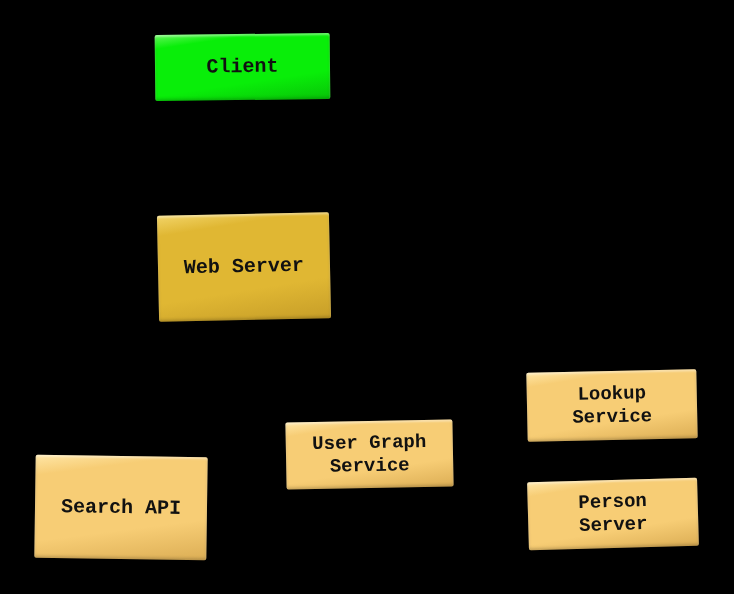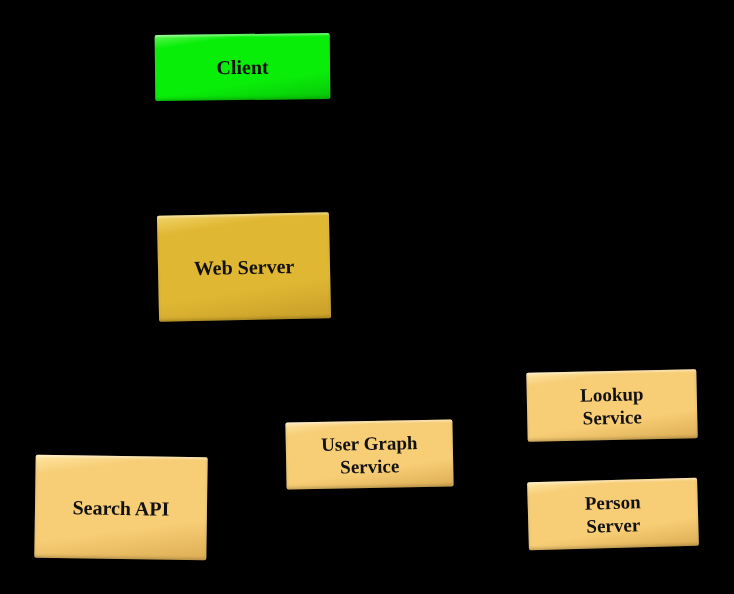--- a/index.html
+++ b/index.html
@@ -6,21 +6,21 @@
     margin: 0;
     padding: 0;
     background: #000000;
   }
   #canvas {
     position: relative;
     width: 711px;
     height: 594px;
     background: #000000;
     overflow: hidden;
-    font-family: Liberation Serif, serif;
+    font-family: Liberation Mono, monospace;
   }
   .node {
     position: absolute;
     display: flex;
     flex-direction: column;
     align-items: center;
     justify-content: center;
     text-align: center;
     color: #111111;
     font-weight: bold;

